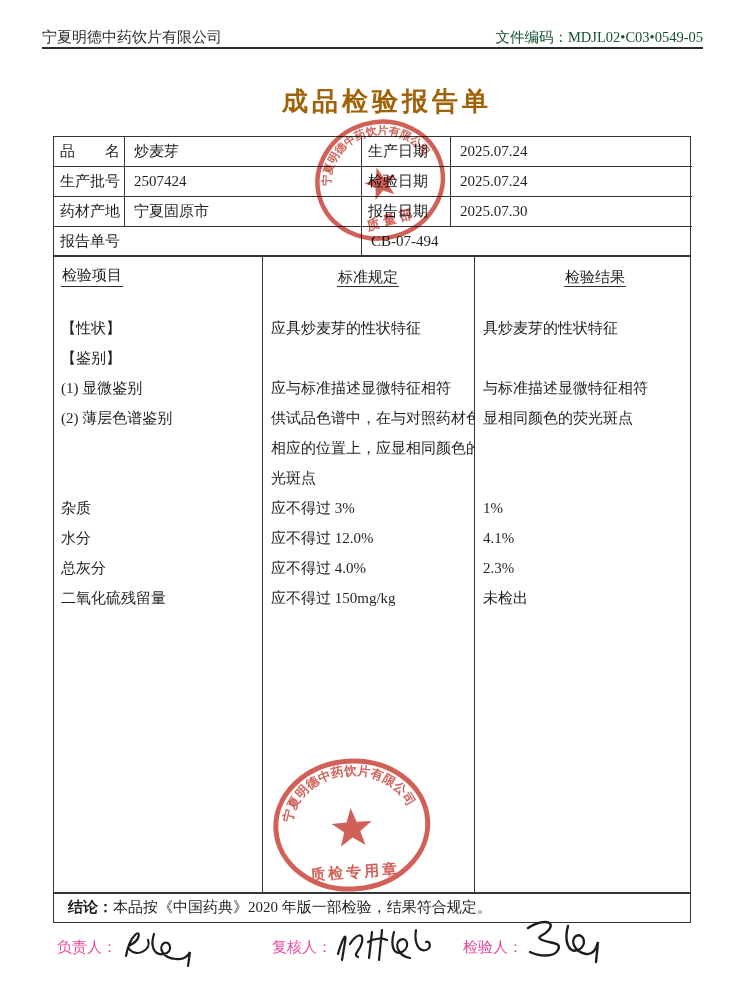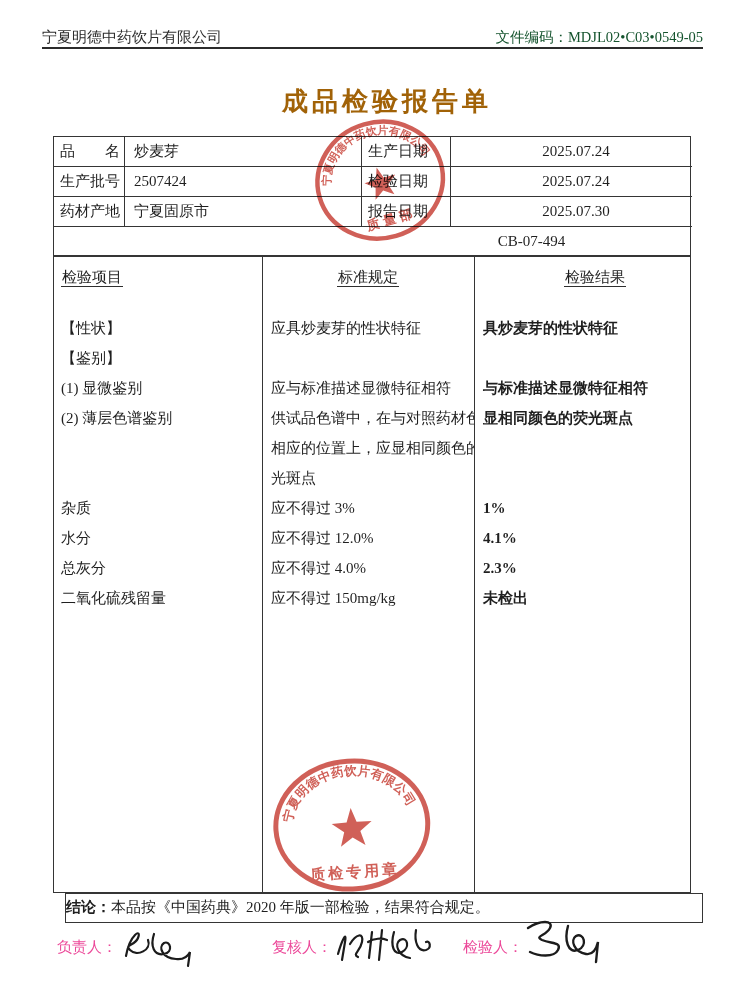--- a/index.html
+++ b/index.html
@@ -23,51 +23,51 @@
 
   
   .info-table {
     position: absolute; left: 53px; top: 136px; width: 638px; height: 120px;
     display: grid; grid-template-columns: 71px 237px 89px 241px;
     grid-auto-rows: 30px; border: 1.5px solid #353535; background: transparent;
     font-size: 15px;
   }
   .info-table .cell { border-right: 1px solid #353535; border-bottom: 1px solid #353535;
     line-height: 28px; padding-left: 6px; white-space: nowrap; overflow: hidden; }
-  .info-table .cell.lastcol { border-right: none; text-align: center; }
+  .info-table .cell.lastcol { border-right: none; }
   .info-table .cell.lastrow { border-bottom: none; }
   .info-table .cell.val { padding-left: 9px; }
   .info-table .span2a { grid-column: 1 / 3; }
   .info-table .span2b { grid-column: 3 / 5; }
 
   
   .insp-table {
     position: absolute; left: 53px; top: 256px; width: 638px; height: 637px;
     border: 1.5px solid #353535; font-size: 15px;
   }
   .insp-col-line { position: absolute; top: 0; bottom: 0; width: 0; border-left: 1px solid #353535; }
   .insp-col-line.l1 { left: 208px; }
   .insp-col-line.l2 { left: 420px; }
   .insp-head { position: absolute; top: 9px; height: 22px; line-height: 22px; }
   .insp-head span { border-bottom: 1px solid #2e2e2e; padding: 0 1px 1px 1px; }
-  .insp-head.h0 { left: 7px; }
+  .insp-head.h0 { left: 7px; font-family: Liberation Mono, monospace; }
   .insp-head.h1 { left: 208px; width: 212px; text-align: center; }
   .insp-head.h2 { left: 420px; width: 218px; text-align: center; padding-left: 24px; }
   .insp-rows { position: absolute; left: 0; top: 56px; width: 638px; }
   .insp-row { display: flex; height: 30px; line-height: 30px; }
   .insp-row .c0 { width: 208px; padding-left: 7px;  }
   .insp-row .c1 { width: 212px; padding-left: 9px;  }
-  .insp-row .c2 { width: 218px; padding-left: 9px; font-weight: bold;  }
+  .insp-row .c2 { width: 218px; padding-left: 9px;  }
   .insp-row div { white-space: nowrap; overflow: hidden; }
 
   
   .conclusion {
     position: absolute; left: 53px; top: 893px; width: 638px; height: 30px;
     border: 1.5px solid #353535; line-height: 27px; font-size: 15px;
-    padding-left: 0; white-space: nowrap; margin-left: 12px;
+    padding-left: 14px; white-space: nowrap;
   }
   .conclusion b { font-weight: bold; }
 
   
   .sig-label { position: absolute; top: 938px; font-size: 15px; color: #ec4899; }
   .sig-label.s0 { left: 57px; }
   .sig-label.s1 { left: 272px; }
   .sig-label.s2 { left: 463px; }
   .sig-svg { position: absolute; }
   .sig-svg.g0 { left: 112px; top: 922px; }
@@ -99,20 +99,21 @@
     <div class="cell lbl">生产批号</div>
     <div class="cell val">2507424</div>
     <div class="cell lbl">检验日期</div>
     <div class="cell val lastcol">2025.07.24</div>
 
     <div class="cell lbl">药材产地</div>
     <div class="cell val">宁夏固原市</div>
     <div class="cell lbl">报告日期</div>
     <div class="cell val lastcol">2025.07.30</div>
 
+    <div class="cell lbl span2a lastrow">报告单号</div>
     <div class="cell val span2b lastcol lastrow">CB-07-494</div>
   </div>
 
   <div class="insp-table">
     <div class="insp-col-line l1"></div>
     <div class="insp-col-line l2"></div>
 
     <div class="insp-head h0"><span>检验项目</span></div>
     <div class="insp-head h1"><span>标准规定</span></div>
     <div class="insp-head h2"><span>检验结果</span></div>

